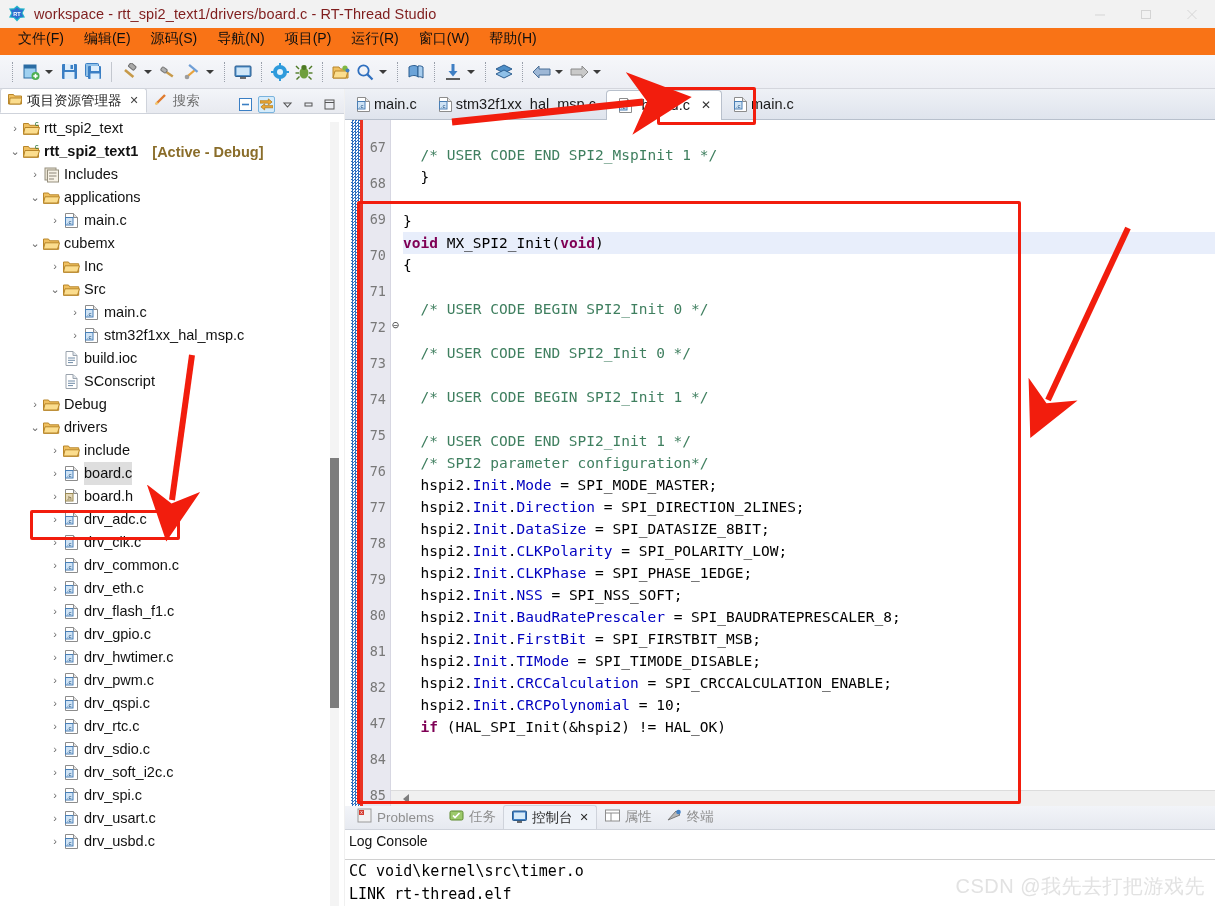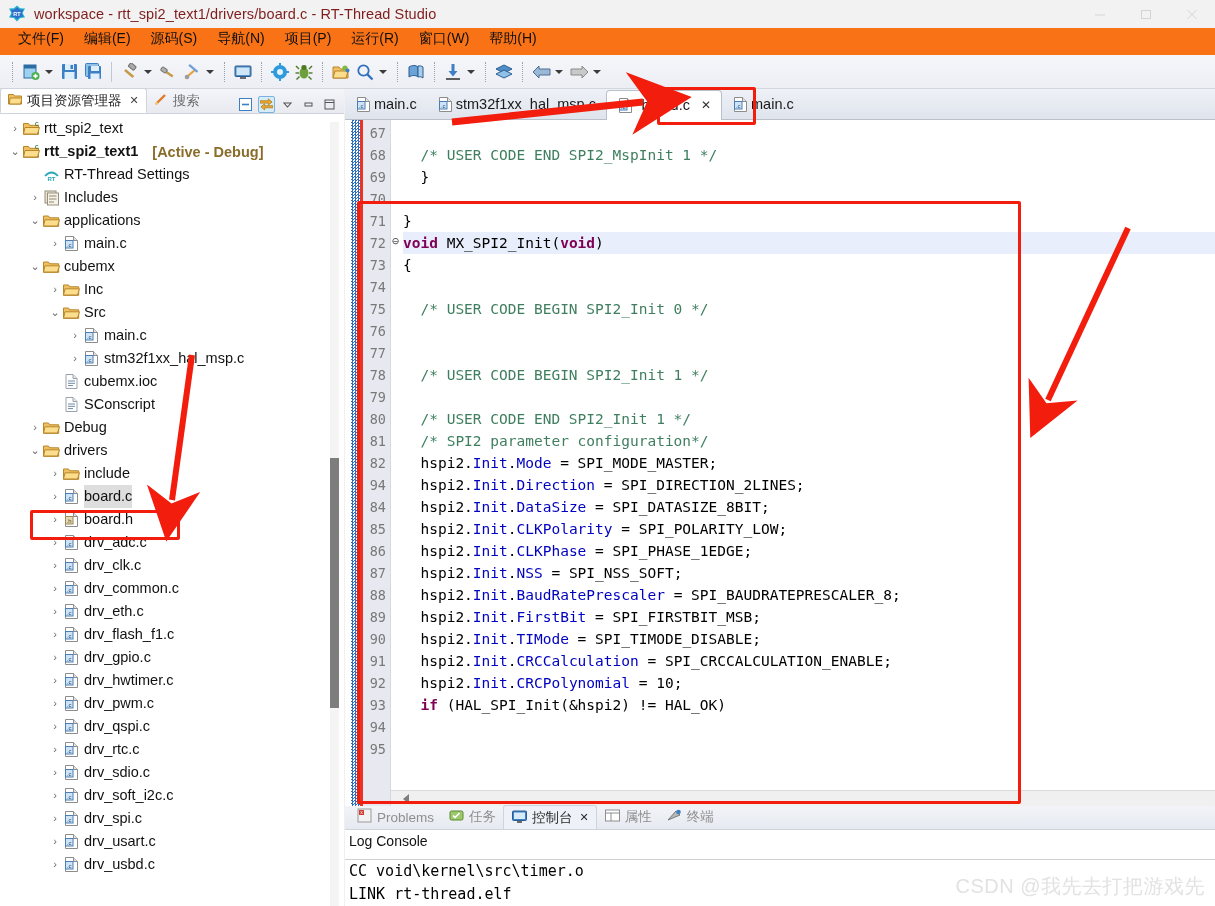--- a/index.html
+++ b/index.html
@@ -188,20 +188,21 @@
     background: #e8e8f0;
     border-right: 1px solid #d7d7e2;
     padding-top: 2px;
   }
   .gl {
     height: 22px; line-height: 22px;
     text-align: right; padding-right: 4px;
     font-family: "DejaVu Sans Mono", monospace;
     font-size: 13.5px; color: #787878;
     position: relative;
+    margin-top: 14px;
   }
   .gl .fold {
     position: absolute; right: -11px; top: 4px;
     width: 11px; height: 11px; font-size: 12px; color: #555;
     line-height: 11px; text-align: center;
   }
   .codecol {
     flex: 1; padding-top: 2px; position: relative; padding-left: 12px;
     font-family: "DejaVu Sans Mono", monospace;
     font-size: 14.5px;
@@ -553,31 +554,20 @@
               <path d="M0.5 3.5h5l1.2 1.8h8.8v9h-15z" fill="#f0c060" stroke="#b8862a"></path>
               <path d="M2 7.5h14.5l-2 6.5H0.5z" fill="#fbdd8e" stroke="#b8862a"></path>
               <text x="12" y="5.5" font-size="5" fill="#2f7a3f" font-family="Liberation Sans, sans-serif" font-weight="bold">C</text>
             </svg>
           </span>
           <span class="tlabel bold">rtt_spi2_text1</span>
           <span class="tag-active">[Active - Debug]</span>
         </div>
         <div class="trow">
           <span class="tw" style="width: 28px;"></span>
-          <span class="chev"></span>
-          <span class="ticon">
-            <svg width="17" height="17" viewBox="0 0 17 17">
-              <path d="M2 10 Q8.5 3 15 10" fill="none" stroke="#2aa8b8" stroke-width="1.8"></path>
-              <text x="8.5" y="15" font-size="6" fill="#2aa8b8" text-anchor="middle" font-family="Liberation Sans, sans-serif" font-weight="bold">RT</text>
-            </svg>
-          </span>
-          <span class="tlabel">RT-Thread Settings</span>
-        </div>
-        <div class="trow">
-          <span class="tw" style="width: 28px;"></span>
           <span class="chev">
             <span class="cr">›</span>
           </span>
           <span class="ticon">
             <svg width="17" height="17" viewBox="0 0 17 17">
               <rect x="2" y="2" width="11" height="12" fill="#e9e2d2" stroke="#96907f"></rect>
               <rect x="4.5" y="4" width="11" height="12" fill="#f7f2e6" stroke="#96907f"></rect>
               <line x1="6" y1="7" x2="13.5" y2="7" stroke="#8d8678"></line>
               <line x1="6" y1="10" x2="13.5" y2="10" stroke="#8d8678"></line>
               <line x1="6" y1="13" x2="11" y2="13" stroke="#8d8678"></line>
@@ -687,21 +677,21 @@
           <span class="chev"></span>
           <span class="ticon">
             <svg width="17" height="17" viewBox="0 0 17 17">
               <path d="M3 1.5h7l4 4v10H3z" fill="#ffffff" stroke="#9aa3ad"></path>
               <path d="M10 1.5v4h4" fill="#dfe5ec" stroke="#9aa3ad"></path>
               <line x1="5" y1="8" x2="12" y2="8" stroke="#6f8aa6"></line>
               <line x1="5" y1="10.3" x2="12" y2="10.3" stroke="#6f8aa6"></line>
               <line x1="5" y1="12.6" x2="10" y2="12.6" stroke="#6f8aa6"></line>
             </svg>
           </span>
-          <span class="tlabel">cubemx.ioc</span>
+          <span class="tlabel">build.ioc</span>
         </div>
         <div class="trow">
           <span class="tw" style="width: 48px;"></span>
           <span class="chev"></span>
           <span class="ticon">
             <svg width="17" height="17" viewBox="0 0 17 17">
               <path d="M3 1.5h7l4 4v10H3z" fill="#ffffff" stroke="#9aa3ad"></path>
               <path d="M10 1.5v4h4" fill="#dfe5ec" stroke="#9aa3ad"></path>
               <line x1="5" y1="8" x2="12" y2="8" stroke="#6f8aa6"></line>
               <line x1="5" y1="10.3" x2="12" y2="10.3" stroke="#6f8aa6"></line>
@@ -1061,21 +1051,21 @@
           <div class="gl">73</div>
           <div class="gl">74</div>
           <div class="gl">75</div>
           <div class="gl">76</div>
           <div class="gl">77</div>
           <div class="gl">78</div>
           <div class="gl">79</div>
           <div class="gl">80</div>
           <div class="gl">81</div>
           <div class="gl">82</div>
-          <div class="gl">94</div>
+          <div class="gl">47</div>
           <div class="gl">84</div>
           <div class="gl">85</div>
           <div class="gl">86</div>
           <div class="gl">87</div>
           <div class="gl">88</div>
           <div class="gl">89</div>
           <div class="gl">90</div>
           <div class="gl">91</div>
           <div class="gl">92</div>
           <div class="gl">93</div>
@@ -1086,20 +1076,21 @@
           <div class="cl">&nbsp;</div>
           <div class="cl"><span class="cmt">  /* USER CODE END SPI2_MspInit 1 */</span></div>
           <div class="cl"><span>  }</span></div>
           <div class="cl">&nbsp;</div>
           <div class="cl"><span>}</span></div>
           <div class="cl hl"><span class="kw">void</span><span> </span><span class="fn">MX_SPI2_Init</span><span>(</span><span class="kw">void</span><span>)</span></div>
           <div class="cl"><span>{</span></div>
           <div class="cl">&nbsp;</div>
           <div class="cl"><span class="cmt">  /* USER CODE BEGIN SPI2_Init 0 */</span></div>
           <div class="cl">&nbsp;</div>
+          <div class="cl"><span class="cmt">  /* USER CODE END SPI2_Init 0 */</span></div>
           <div class="cl">&nbsp;</div>
           <div class="cl"><span class="cmt">  /* USER CODE BEGIN SPI2_Init 1 */</span></div>
           <div class="cl">&nbsp;</div>
           <div class="cl"><span class="cmt">  /* USER CODE END SPI2_Init 1 */</span></div>
           <div class="cl"><span class="cmt">  /* SPI2 parameter configuration*/</span></div>
           <div class="cl"><span>  hspi2.</span><span class="fld">Init</span><span>.</span><span class="fld">Mode</span><span> = SPI_MODE_MASTER;</span></div>
           <div class="cl"><span>  hspi2.</span><span class="fld">Init</span><span>.</span><span class="fld">Direction</span><span> = SPI_DIRECTION_2LINES;</span></div>
           <div class="cl"><span>  hspi2.</span><span class="fld">Init</span><span>.</span><span class="fld">DataSize</span><span> = SPI_DATASIZE_8BIT;</span></div>
           <div class="cl"><span>  hspi2.</span><span class="fld">Init</span><span>.</span><span class="fld">CLKPolarity</span><span> = SPI_POLARITY_LOW;</span></div>
           <div class="cl"><span>  hspi2.</span><span class="fld">Init</span><span>.</span><span class="fld">CLKPhase</span><span> = SPI_PHASE_1EDGE;</span></div>

